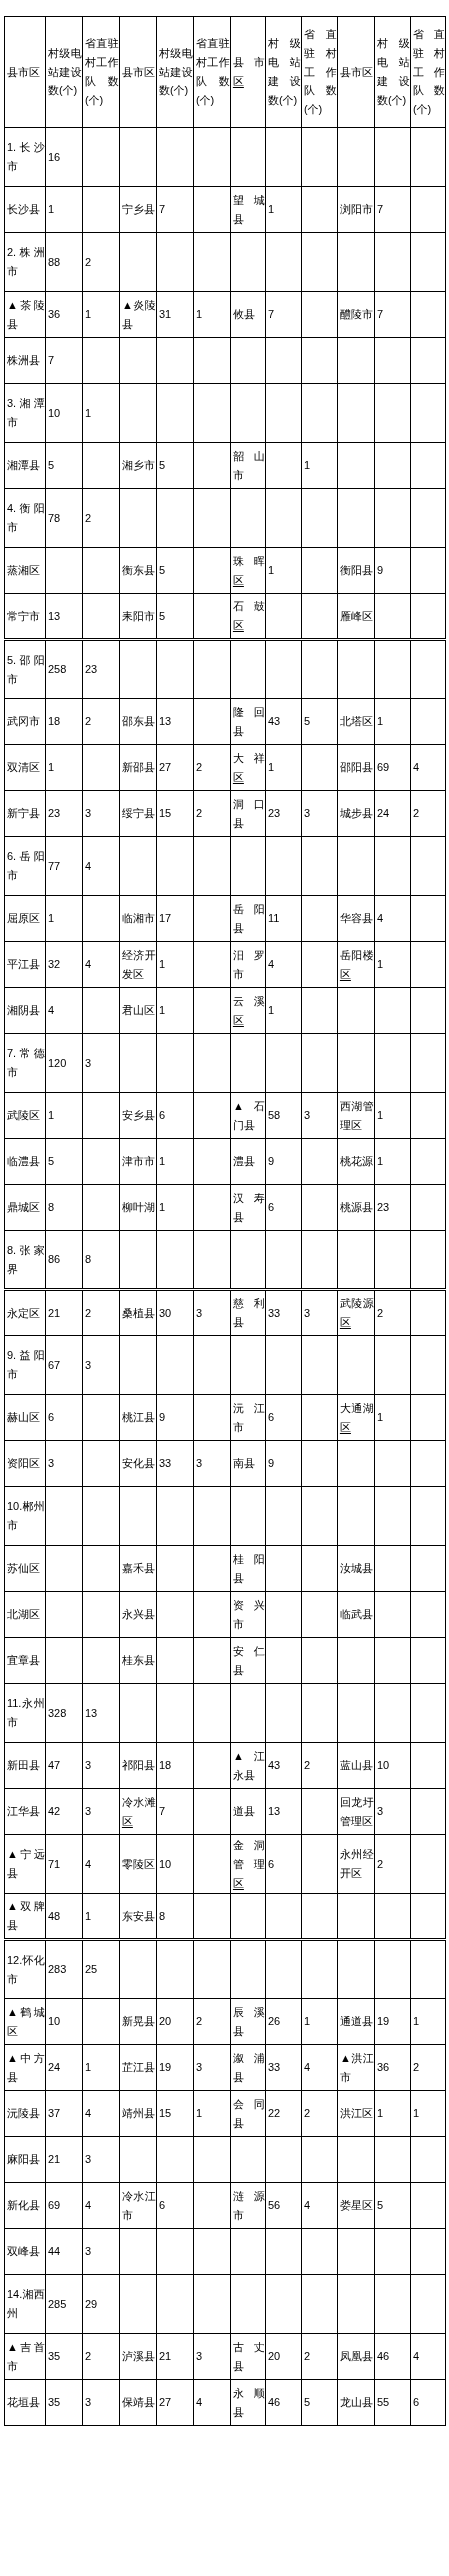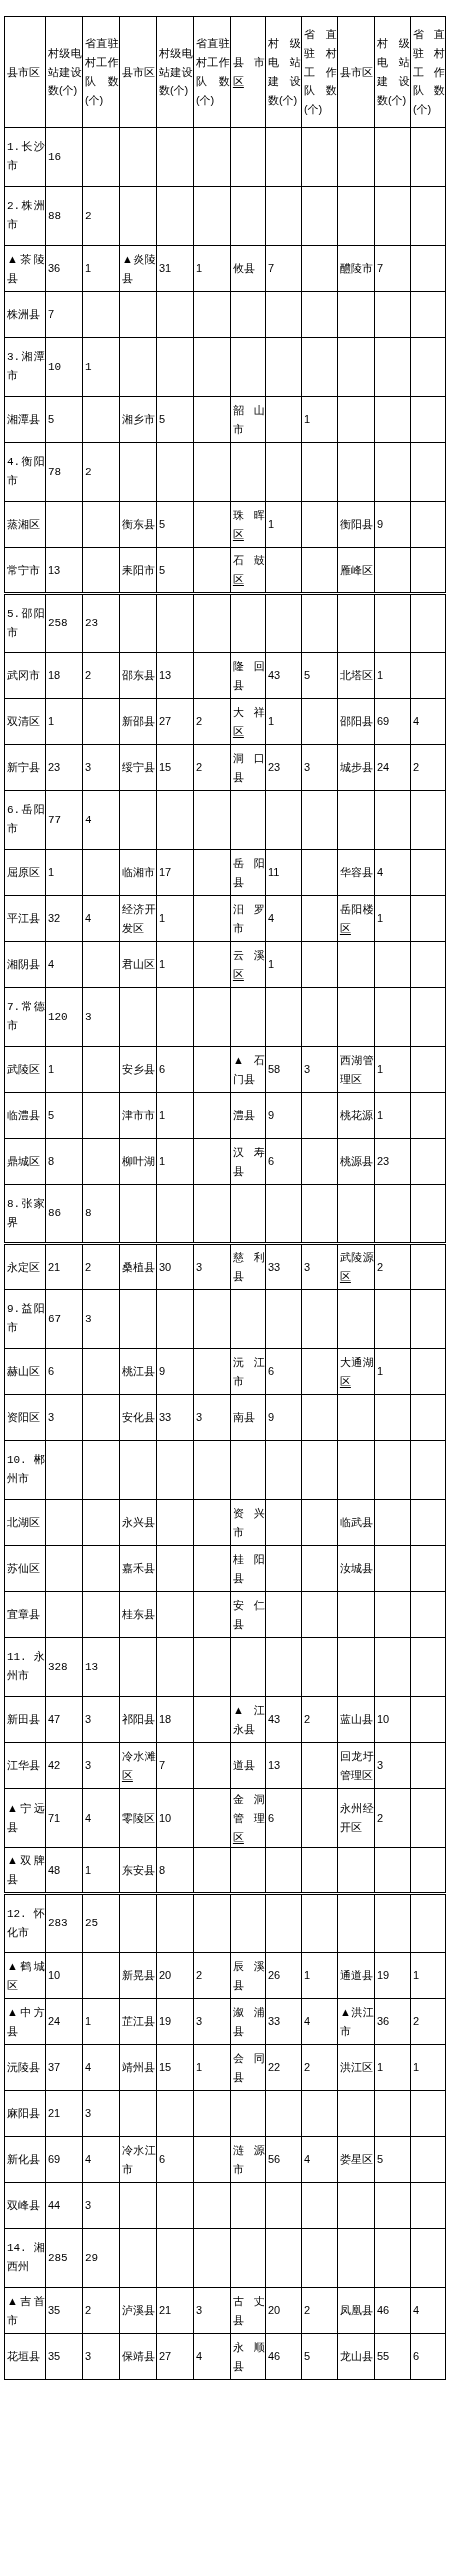--- a/index.html
+++ b/index.html
@@ -23,21 +23,21 @@
     vertical-align:middle;
     font-weight:normal;
     font-size:11px;
     line-height:1.72;
     text-align:justify;
     text-justify:inter-ideograph;
     word-break:break-all;
     overflow:hidden;
   }
   thead tr{height:111px;}
-  tr.city{height:59px;font-family:Liberation Mono, monospace;}
+  tr.city{height:59px;}
   tr.cnty{height:46px;}
   tr.pb td{border-top:3px double #000;}
   .usfx{text-decoration:underline;text-underline-offset:1.5px;}
 </style>
 </head>
 <body>
 
 <div class="page">
   <table class="grid">
     <colgroup>
@@ -78,20 +78,34 @@
           <td></td>
           <td></td>
           <td></td>
           <td></td>
           <td></td>
           <td></td>
           <td></td>
           <td></td>
           <td></td>
         </tr>
+        <tr class="cnty">
+          <td>长沙县</td>
+          <td>1</td>
+          <td></td>
+          <td>宁乡县</td>
+          <td>7</td>
+          <td></td>
+          <td>望城县</td>
+          <td>1</td>
+          <td></td>
+          <td>浏阳市</td>
+          <td>7</td>
+          <td></td>
+        </tr>
         <tr class="city">
           <td>2.株洲市</td>
           <td>88</td>
           <td>2</td>
           <td></td>
           <td></td>
           <td></td>
           <td></td>
           <td></td>
           <td></td>
@@ -443,44 +457,44 @@
           <td></td>
           <td></td>
           <td></td>
           <td></td>
           <td></td>
           <td></td>
           <td></td>
           <td></td>
         </tr>
         <tr class="cnty">
+          <td>苏仙区</td>
+          <td></td>
+          <td></td>
+          <td>嘉禾县</td>
+          <td></td>
+          <td></td>
+          <td>桂阳县</td>
+          <td></td>
+          <td></td>
+          <td>汝城县</td>
+          <td></td>
+          <td></td>
+        </tr>
+        <tr class="cnty">
           <td>北湖区</td>
           <td></td>
           <td></td>
           <td>永兴县</td>
           <td></td>
           <td></td>
           <td>资兴市</td>
           <td></td>
           <td></td>
           <td>临武县</td>
-          <td></td>
-          <td></td>
-        </tr>
-        <tr class="cnty">
-          <td>苏仙区</td>
-          <td></td>
-          <td></td>
-          <td>嘉禾县</td>
-          <td></td>
-          <td></td>
-          <td>桂阳县</td>
-          <td></td>
-          <td></td>
-          <td>汝城县</td>
           <td></td>
           <td></td>
         </tr>
         <tr class="cnty">
           <td>宜章县</td>
           <td></td>
           <td></td>
           <td>桂东县</td>
           <td></td>
           <td></td>

